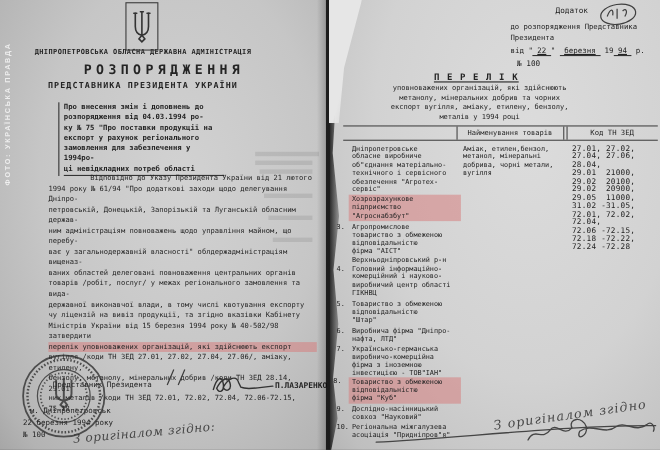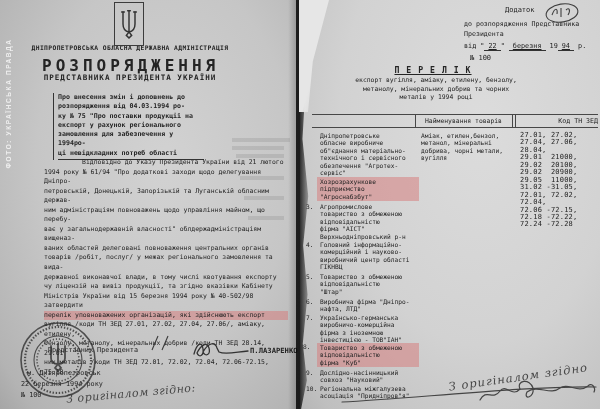--- a/index.html
+++ b/index.html
@@ -26,21 +26,21 @@
     color:rgba(252,252,252,0.78);white-space:nowrap;text-align:center;}
   
   .abs{position:absolute;}
   .tw{font-family:"DejaVu Sans Mono",monospace;color:#242424;}
   .hl{background:rgba(214,122,122,0.52);}
   .hand{font-family:"DejaVu Serif",serif;font-style:italic;color:#474747;white-space:nowrap;}
   
   .emblem-box{left:114px;top:2px;width:28px;height:42px;border:1.5px solid #3c3c3c;
     display:flex;align-items:center;justify-content:center;z-index:2;}
   .admin-line{left:28px;top:44px;width:204px;font-size:6.3px;font-weight:bold;letter-spacing:.4px;text-align:center;}
-  .doc-type{left:42px;top:56px;width:200px;font-size:16px;font-weight:bold;letter-spacing:4px;text-align:left;}
+  .doc-type{left:22px;top:56px;width:200px;font-size:12px;font-weight:bold;letter-spacing:4px;text-align:right;}
   .issuer{left:28px;top:73px;width:204px;font-size:7.6px;font-weight:bold;letter-spacing:1px;text-align:center;}
   .subject{left:53px;top:93px;width:146px;border-left:1.5px solid #333;padding-left:4px;
     font-size:6.6px;line-height:9.3px;font-weight:700;}
   .subject div:last-child{border-bottom:1px solid #333;padding-bottom:1px;}
   .body-block{left:44px;top:158px;width:244px;font-size:6.45px;line-height:9.55px;font-weight:500;}
   .body-block .ind{text-indent:38px;}
   .sig-role{left:48px;top:346px;font-size:6.8px;z-index:2;}
   .sig-name{left:250px;top:346px;font-size:7.2px;font-weight:600;}
   .place-line{left:27px;top:369px;font-size:6.8px;}
   .date-line{left:21px;top:380px;font-size:6.8px;text-align:center;}
@@ -53,21 +53,21 @@
   .annex-l2{left:464px;top:30px;font-size:6.6px;}
   .annex-date{left:464px;top:42px;font-size:6.8px;}
   .annex-date .u{border-bottom:1px solid #333;padding:0 4px;text-decoration:underline;}
   .annex-num{left:470px;top:54px;font-size:7px;}
   .list-title{left:388px;top:65px;width:90px;font-size:8.2px;font-weight:bold;letter-spacing:1px;text-align:center;
     text-decoration:underline;}
   .list-sub{left:344px;top:76px;width:184px;font-size:6.4px;line-height:8.7px;text-align:center;}
   .thead{left:312px;top:114px;width:286px;height:12px;border-top:1.2px solid #474747;border-bottom:1.2px solid #474747;z-index:2;}
   .thead .v{position:absolute;top:0;width:1px;height:12px;background:#474747;}
   .th-goods{position:absolute;left:103px;top:2px;width:97px;font-size:6.4px;text-align:center;}
-  .th-code{position:absolute;left:203px;top:2px;width:83px;font-size:6.6px;text-align:right;}
+  .th-code{position:absolute;left:203px;top:2px;width:83px;font-size:6.6px;text-align:center;}
   .org{position:absolute;left:320px;width:96px;font-size:6.2px;line-height:7.45px;z-index:2;}
   .org .num{position:absolute;left:-14px;top:0;}
   .org.hl-block{background:rgba(214,122,122,0.52);margin:-1px -3px;padding:1px 3px;}
   .goods-col{left:421px;top:132px;width:95px;font-size:6.2px;line-height:7.4px;z-index:2;}
   .codes-col{left:520px;top:132px;width:80px;font-size:7px;line-height:7.45px;letter-spacing:.2px;white-space:pre;z-index:2;}
   .hand-right{left:448px;top:370px;font-size:11.5px;transform:rotate(-8deg);letter-spacing:1px;z-index:7;}
   svg.lineart{position:absolute;z-index:6;overflow:visible;}
 </style>
 </head>
 <body>
@@ -175,22 +175,23 @@
   <div class="abs tw annex-title">Додаток</div>
   <div class="abs tw annex-l1">до розпорядження Представника</div>
   <div class="abs tw annex-l2">Президента</div>
   <div class="abs tw annex-date">
     <span>від "</span><span class="u">22</span><span>"</span> <span class="u">березня</span> <span>19</span><span class="u">94</span> <span>р.</span>
   </div>
   <div class="abs tw annex-num">№ 100</div>
 
   <div class="abs tw list-title">П Е Р Е Л І К</div>
   <div class="abs tw list-sub">
+      <div>уповноважених організацій, які здійснюють</div>
+      <div>метанолу, мінеральних добрив та чорних</div>
       <div>експорт вугілля, аміаку, етилену, бензолу,</div>
-      <div>метанолу, мінеральних добрив та чорних</div>
       <div>металів у 1994 році</div>
     </div>
 
   <div class="abs thead">
     <div class="v" style="left:103px"></div>
     <div class="v" style="left:200px"></div>
     <div class="v" style="left:203px"></div>
     <div class="tw th-goods">Найменування товарів</div>
     <div class="tw th-code">Код ТН ЗЕД</div>
   </div>

